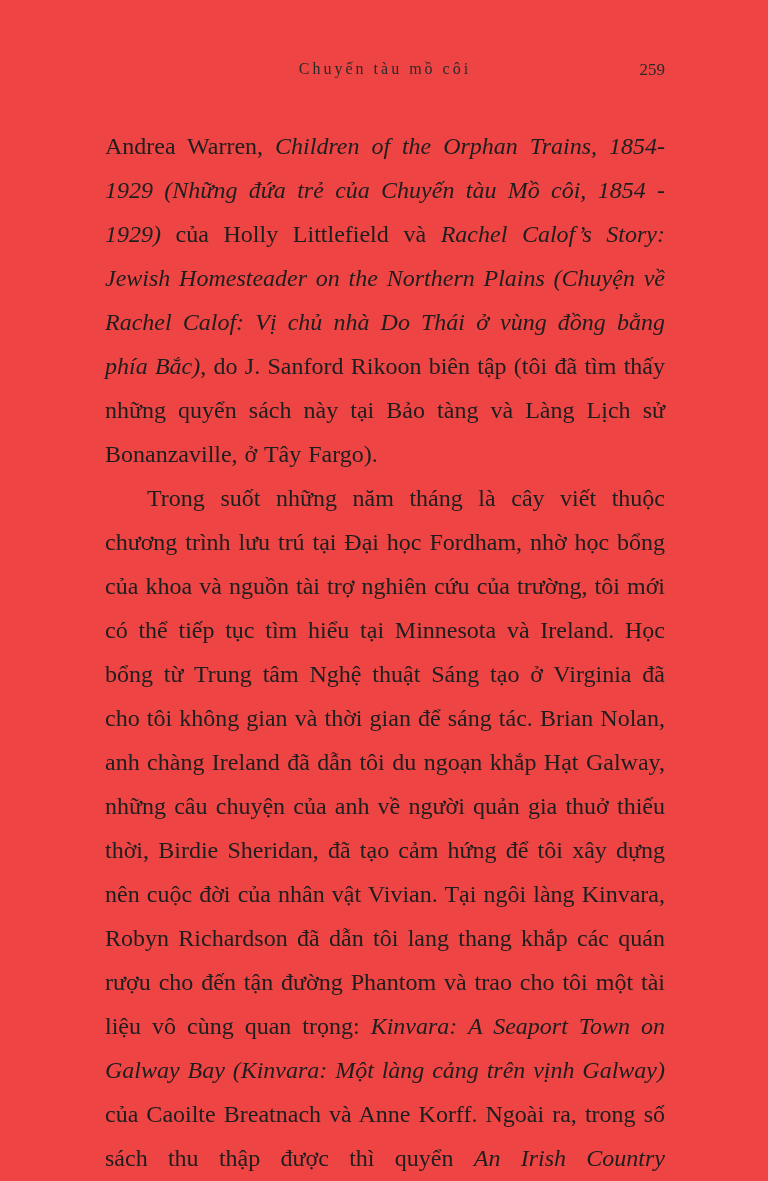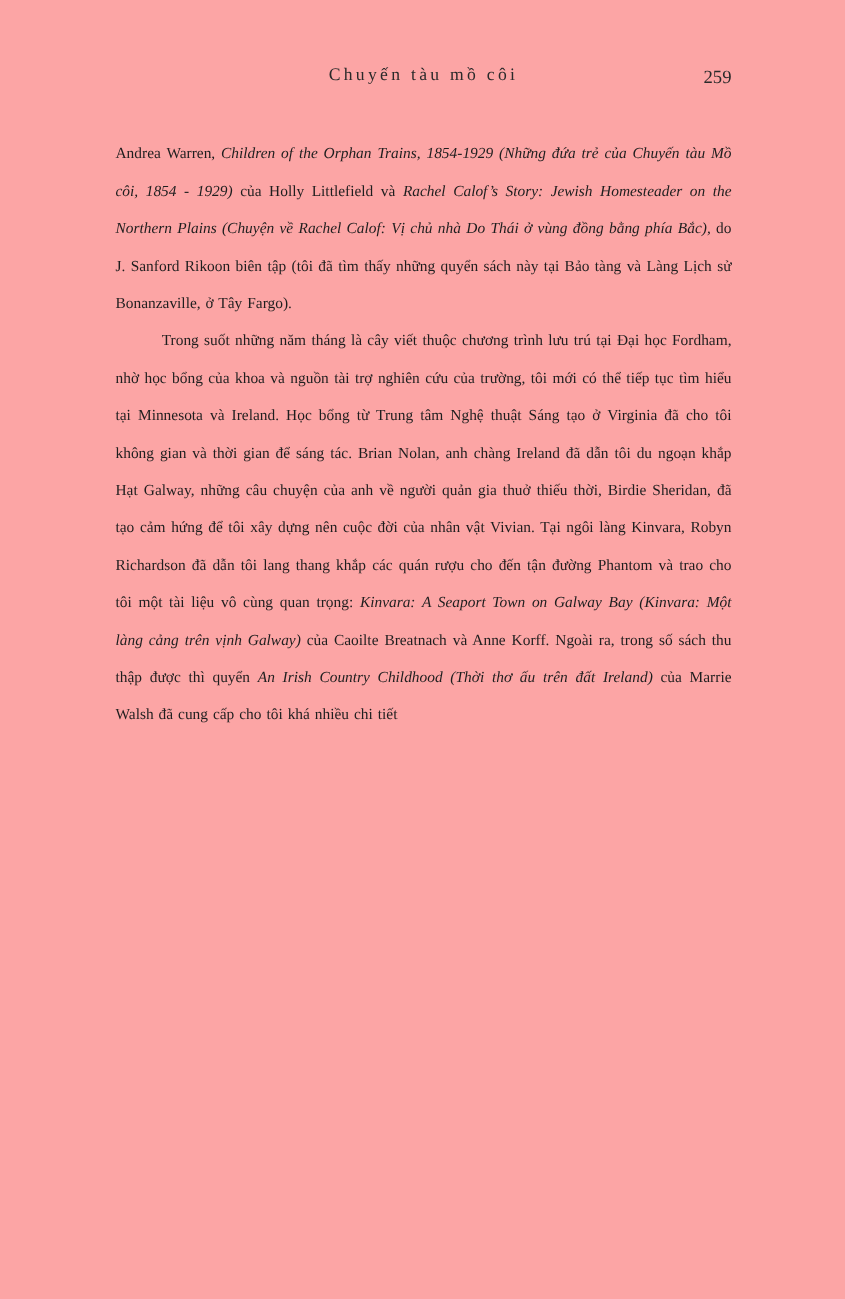--- a/index.html
+++ b/index.html
@@ -5,21 +5,21 @@
   html, body {
     margin: 0;
     padding: 0;
     background: #e8e8e8;
   }
   .page {
     position: relative;
     width: 768px;
     height: 1181px;
     margin: 0 auto;
-    background: #fca5a5;
+    background: #ef4444;
     overflow: hidden;
     font-family: "Liberation Serif", "DejaVu Serif", serif;
     color: #1e1e1e;
   }
   .running-header {
     position: absolute;
     top: 60px;
     left: 105px;
     right: 103px;
     height: 26px;
@@ -44,22 +44,22 @@
   .text-block {
     position: absolute;
     top: 124px;
     left: 105px;
     width: 560px;
     text-align: justify;
     text-justify: inter-word;
   }
   .para {
     margin: 0;
-    font-size: 14px;
-    line-height: 34px;
+    font-size: 24px;
+    line-height: 44px;
     word-spacing: 1px;
   }
   .para.indent {
     text-indent: 42px;
   }
   .italic {
     font-style: italic;
   }
 </style>
 </head>

